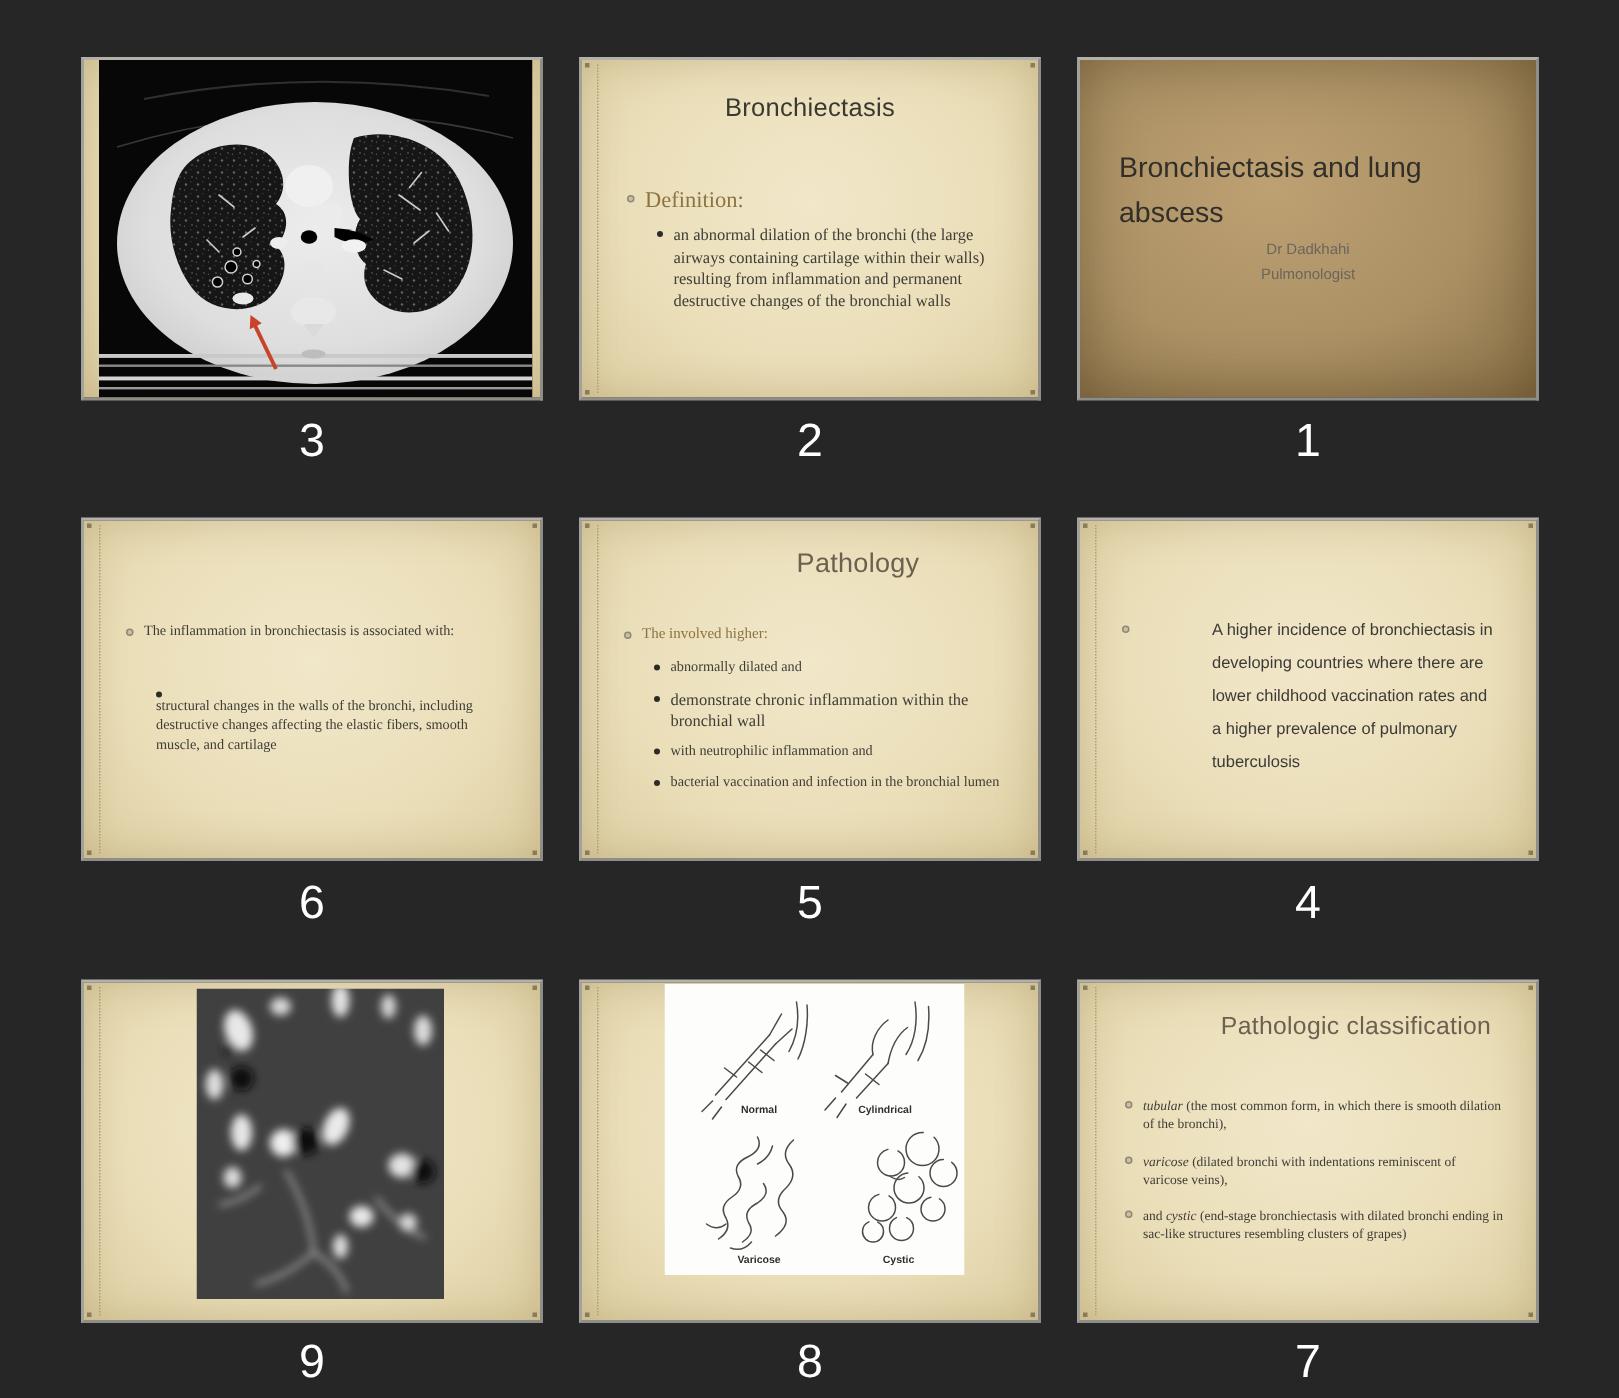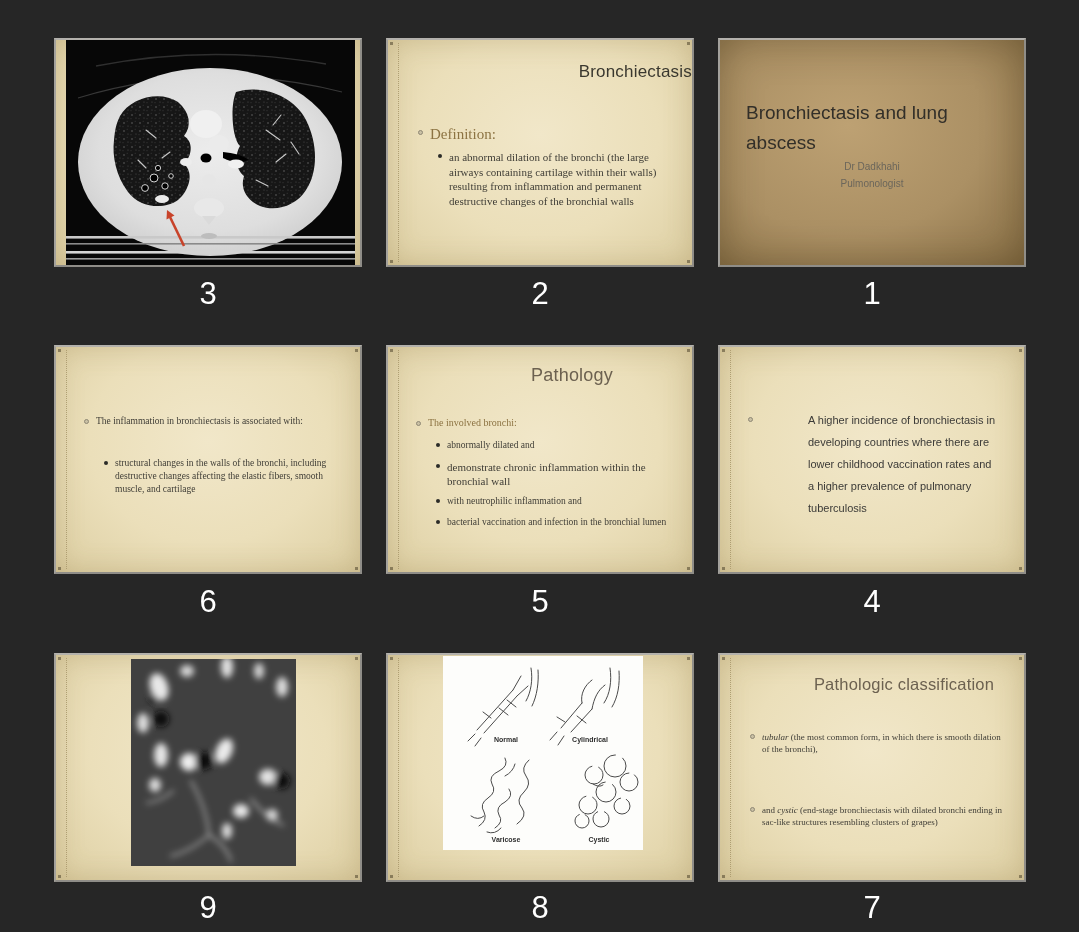--- a/index.html
+++ b/index.html
@@ -62,39 +62,39 @@
   }
   .m2 {
     flex: none; width: 4px; height: 4px; border-radius: 50%;
     background: #2b2b27; margin-top: 4px; margin-right: 7px;
   }
   .gold { color: #8c7342; }
   .body-dark { color: #3f3d36; }
   .it { font-style: italic; }
 
   
-  .s2-title { top: 22px; text-align: right; }
+  .s2-title { top: 22px; }
   .s2-b1 { left: 30px; top: 86px; font-size: 15px; }
   .s2-b2 { left: 50px; top: 110px; width: 238px; font-size: 11px; line-height: 1.32; }
 
   
   .s1-title {
     position: absolute; left: 26px; top: 58px; width: 242px;
     font-size: 19px; line-height: 1.6; color: #322f29;
   }
   .s1-author, .s1-role {
     position: absolute; left: 0; width: 100%; text-align: center;
     font-size: 10px; color: #6b665b;
   }
   .s1-author { top: 121px; }
   .s1-role { top: 138px; }
 
   
   .s6-b1 { left: 28px; top: 68px; width: 238px; font-size: 9.5px; line-height: 1.35; }
-  .s6-b2 { left: 48px; top: 110px; width: 235px; font-size: 9.5px; line-height: 1.35; }
+  .s6-b2 { left: 48px; top: 110px; width: 235px; font-size: 9.5px; line-height: 1.35; flex-direction: column; }
 
   
   .s5-title { top: 18px; font-size: 18px; }
   .s5-b1 { left: 28px; top: 70px; font-size: 10px; }
   .s5-s1 { left: 48px; top: 92px; width: 242px; font-size: 9.5px; line-height: 1.3; }
   .s5-s2 { left: 48px; top: 113px; width: 242px; font-size: 11px; line-height: 1.3; }
   .s5-s3 { left: 48px; top: 148px; width: 242px; font-size: 9.5px; line-height: 1.3; }
   .s5-s4 { left: 48px; top: 169px; width: 242px; font-size: 9.5px; line-height: 1.3; }
 
   
@@ -223,21 +223,21 @@
     </div>
   </div>
   <div class="num" style="left:54px; top:580px;">6</div>
 
   <div class="slide cream" style="left:386px; top:345px;">
     <div class="stitch"></div>
     <div class="corners"></div>
     <div class="slide-title s5-title title-brown">Pathology</div>
     <div class="row s5-b1">
       <span class="m1"></span>
-      <span class="serif gold">The involved bronchi:</span>
+      <span class="serif gold">The involved higher:</span>
     </div>
     <div class="row s5-s1">
       <span class="m2"></span>
       <span class="serif body-dark">abnormally dilated and</span>
     </div>
     <div class="row s5-s2">
       <span class="m2"></span>
       <span class="serif body-dark">demonstrate chronic inflammation within the bronchial wall</span>
     </div>
     <div class="row s5-s3">
@@ -360,20 +360,24 @@
   <div class="num" style="left:386px; top:886px;">8</div>
 
   <div class="slide cream" style="left:718px; top:653px;">
     <div class="stitch"></div>
     <div class="corners"></div>
     <div class="slide-title s7-title title-brown">Pathologic classification</div>
     <div class="row s7-b1">
       <span class="m1"></span>
       <span class="serif body-dark"><span class="it">tubular</span><span> (the most common form, in which there is smooth dilation of the bronchi),</span></span>
     </div>
+    <div class="row s7-b2">
+      <span class="m1"></span>
+      <span class="serif body-dark"><span class="it">varicose</span><span> (dilated bronchi with indentations reminiscent of varicose veins),</span></span>
+    </div>
     <div class="row s7-b3">
       <span class="m1"></span>
       <span class="serif body-dark"><span> and </span><span class="it">cystic</span><span> (end-stage bronchiectasis with dilated bronchi ending in sac-like structures resembling clusters of grapes)</span></span>
     </div>
   </div>
   <div class="num" style="left:718px; top:886px;">7</div>
 
 </div>
 
 </body></html>

